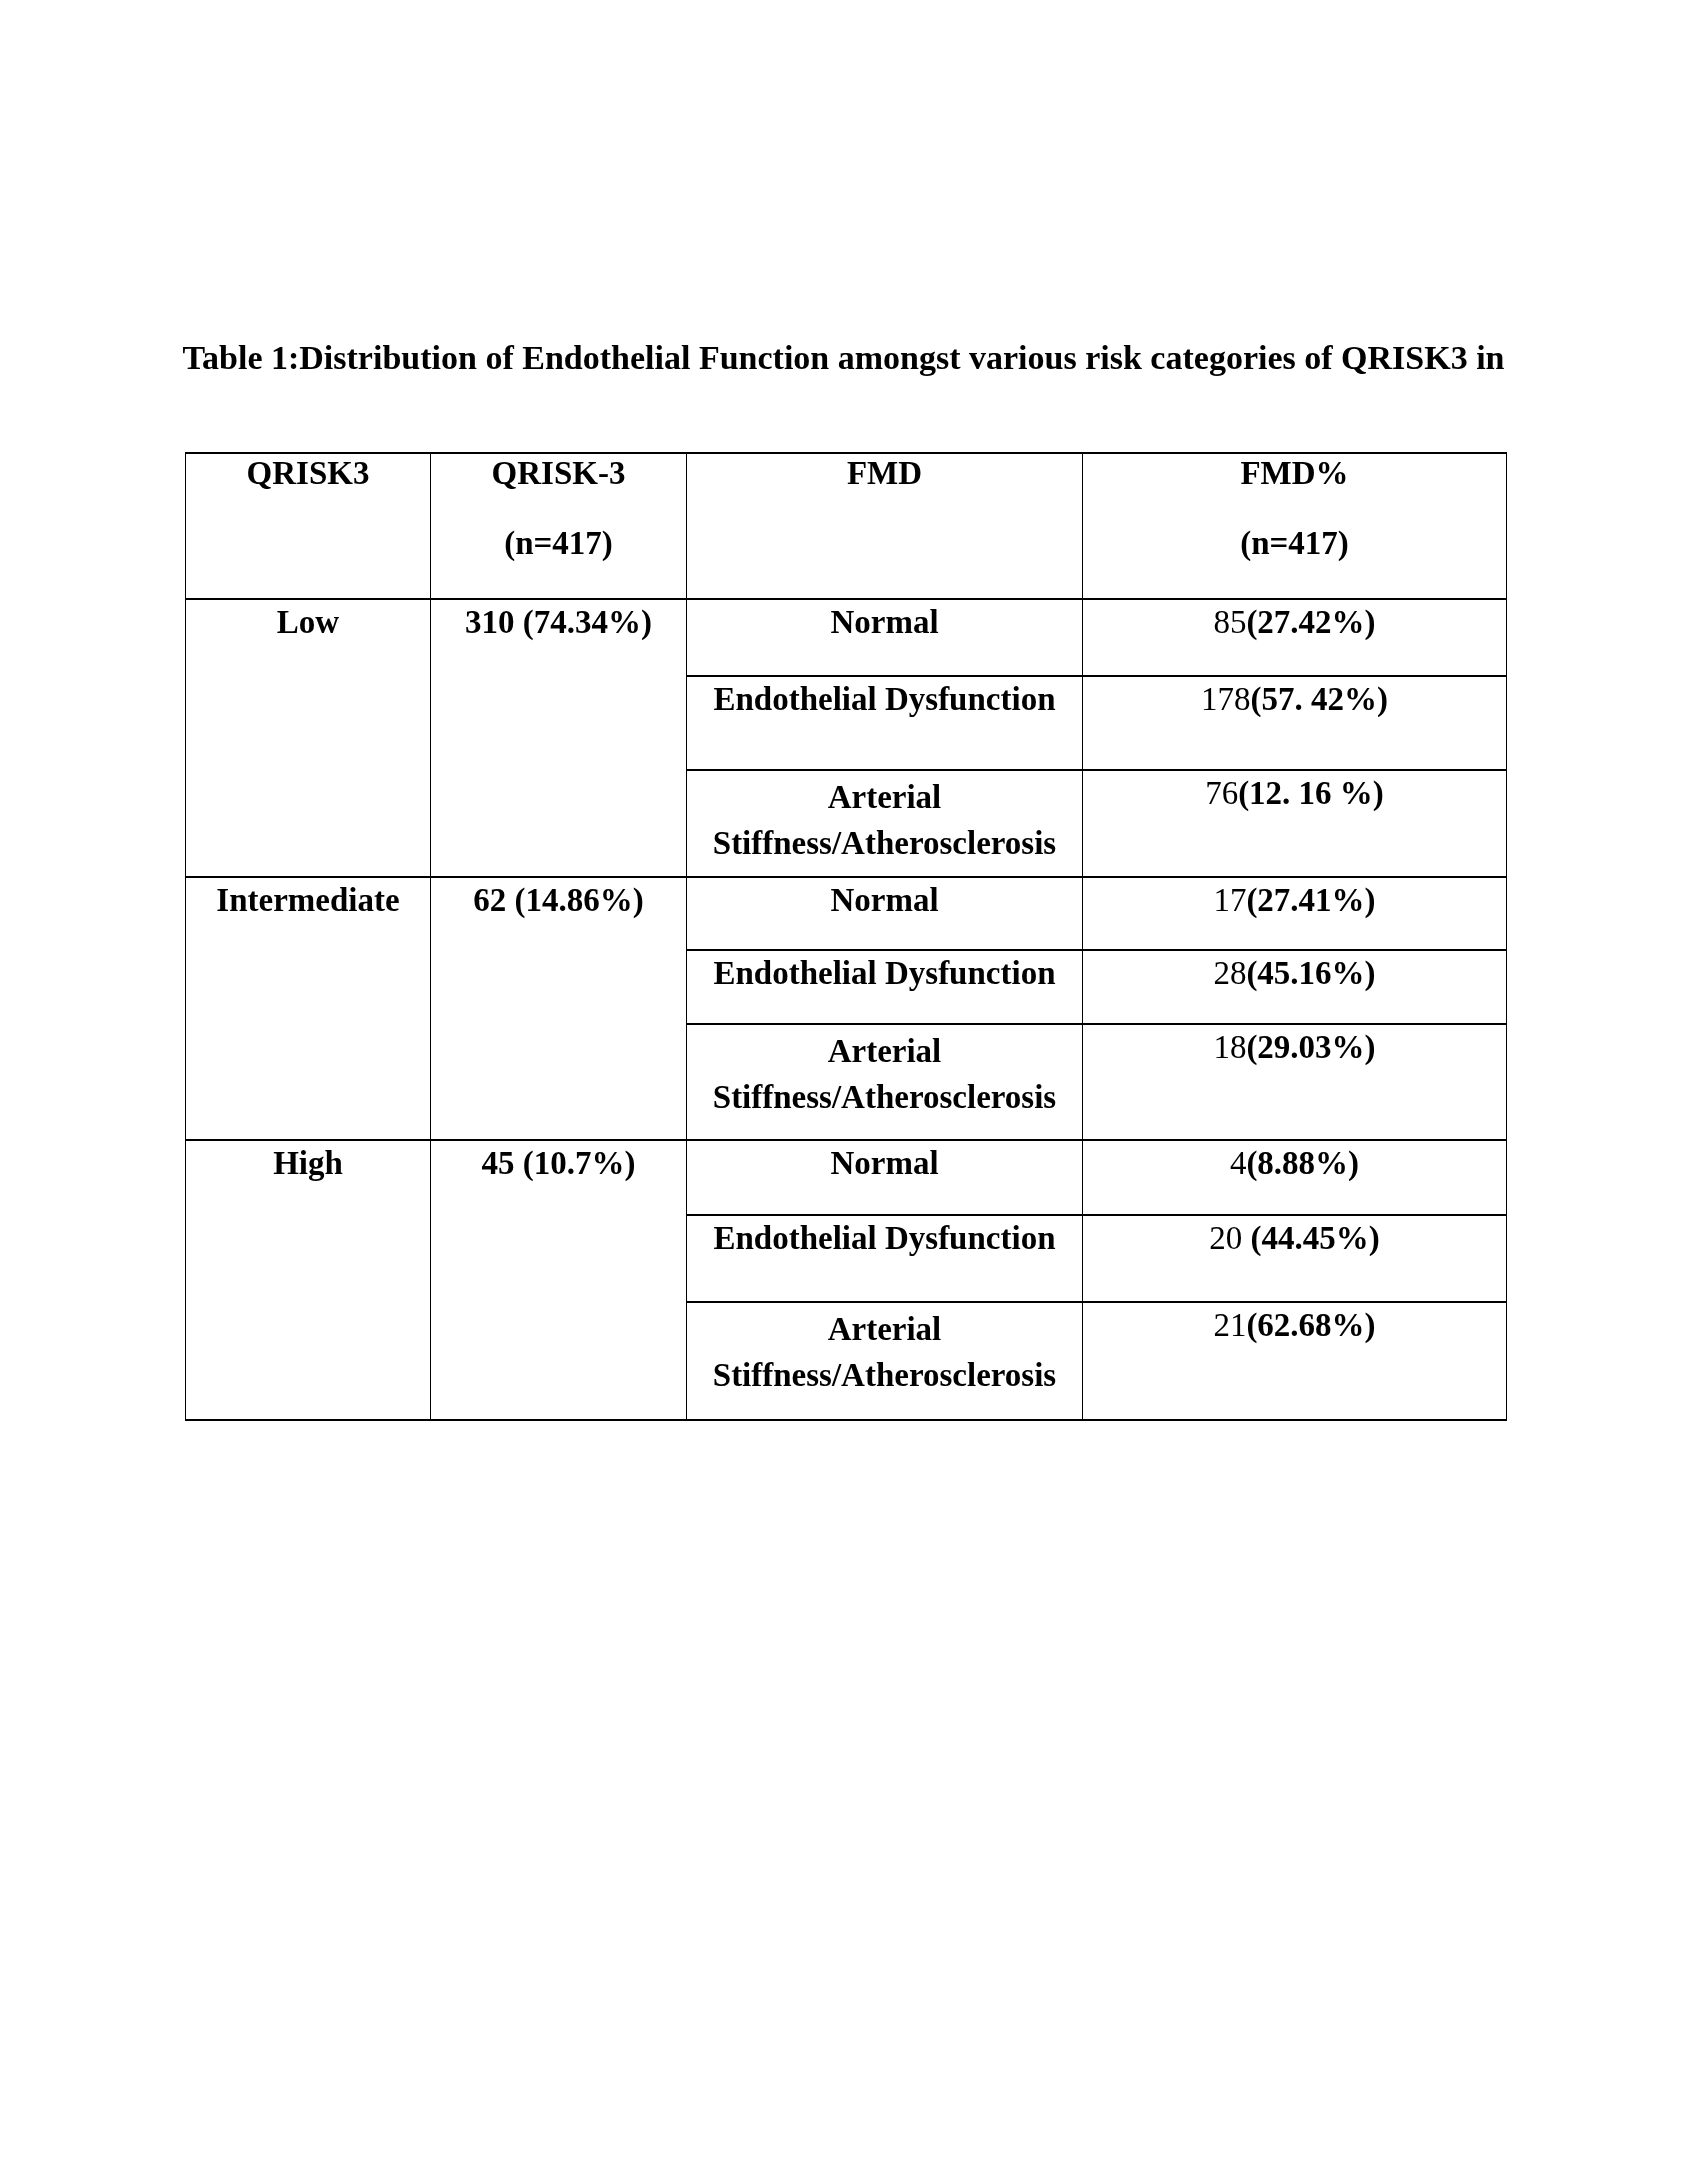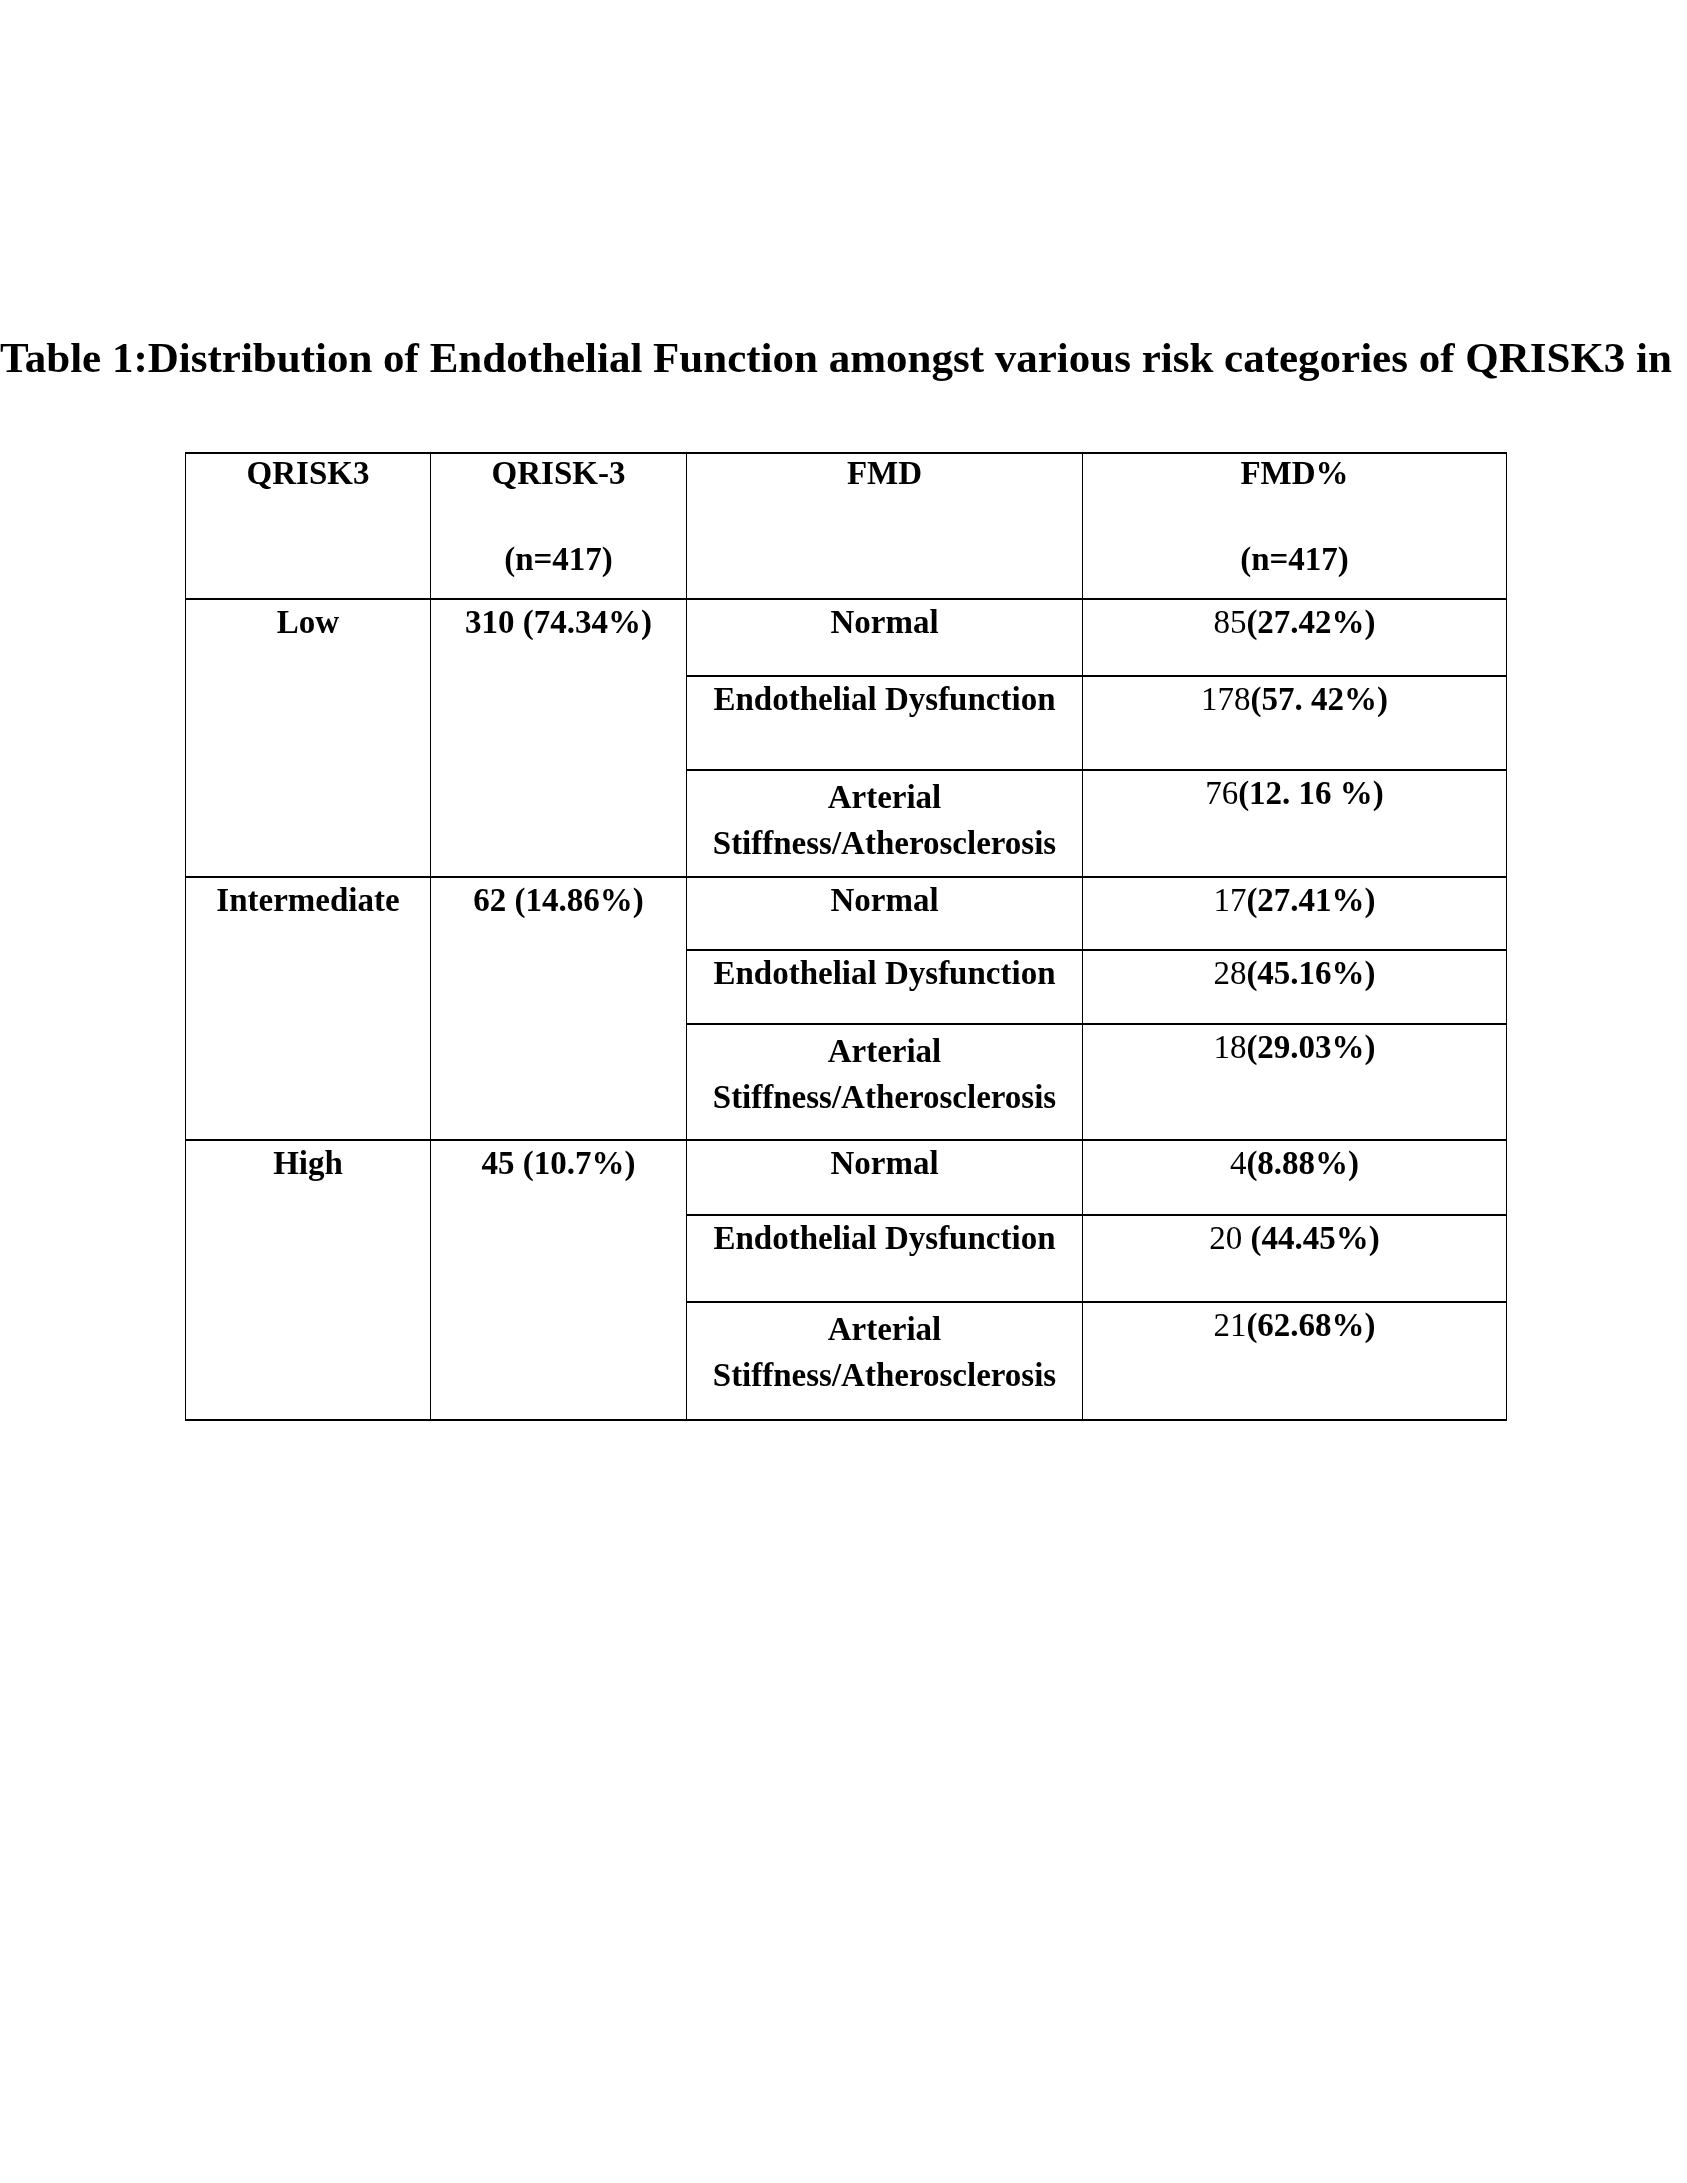--- a/index.html
+++ b/index.html
@@ -20,23 +20,23 @@
     width: 1687px;
     height: 2183px;
     background: #ffffff;
     overflow: hidden;
   }
   .caption {
     position: absolute;
     top: 335px;
     left: 0;
     width: 1687px;
-    text-align: left;
+    text-align: center;
     font-weight: bold;
-    font-size: 43px;
+    font-size: 34px;
     line-height: 46px;
     white-space: nowrap;
   }
   table.riskTable {
     position: absolute;
     left: 185px;
     top: 452px;
     width: 1321px;
     border-collapse: collapse;
     table-layout: fixed;
@@ -51,21 +51,21 @@
     border-bottom-width: 2.6px;
     vertical-align: top;
     text-align: center;
     font-size: 33px;
     font-weight: bold;
     line-height: 38px;
     padding: 2.6px 5.3px 0 5.3px;
     overflow: hidden;
   }
   th { padding-top: 0; }
-  .hdr-sub { margin-top: 48px; }
+  .hdr-sub { margin-top: 32px; }
   .fmd-line2 { }
   td.fmd-cell div { line-height: 46px; }
   td.fmd-cell div:first-child { line-height: 38px; }
   td.fmd-cell.twoline div { line-height: 46px; }
   .vpre { font-weight: normal; }
   .vbold { font-weight: bold; }
   tr.rh  { height: 146px; }
   tr.r1  { height: 77px; }
   tr.r2  { height: 94px; }
   tr.r3  { height: 107px; }

